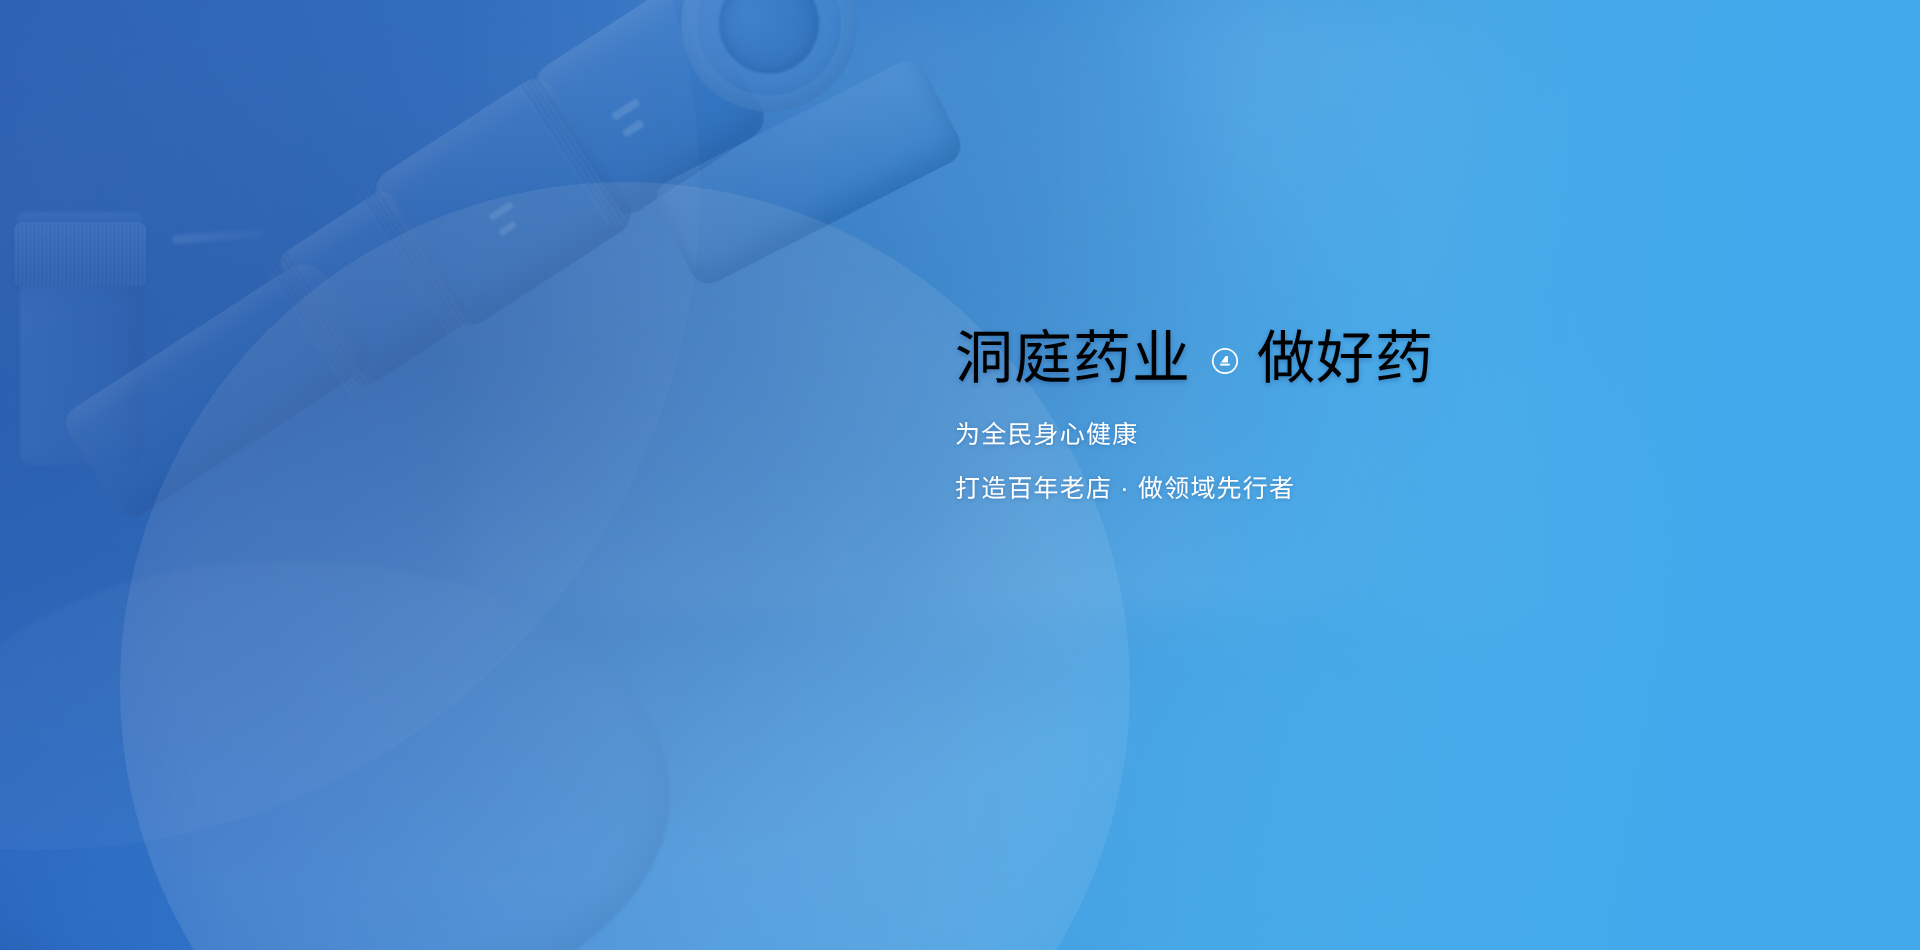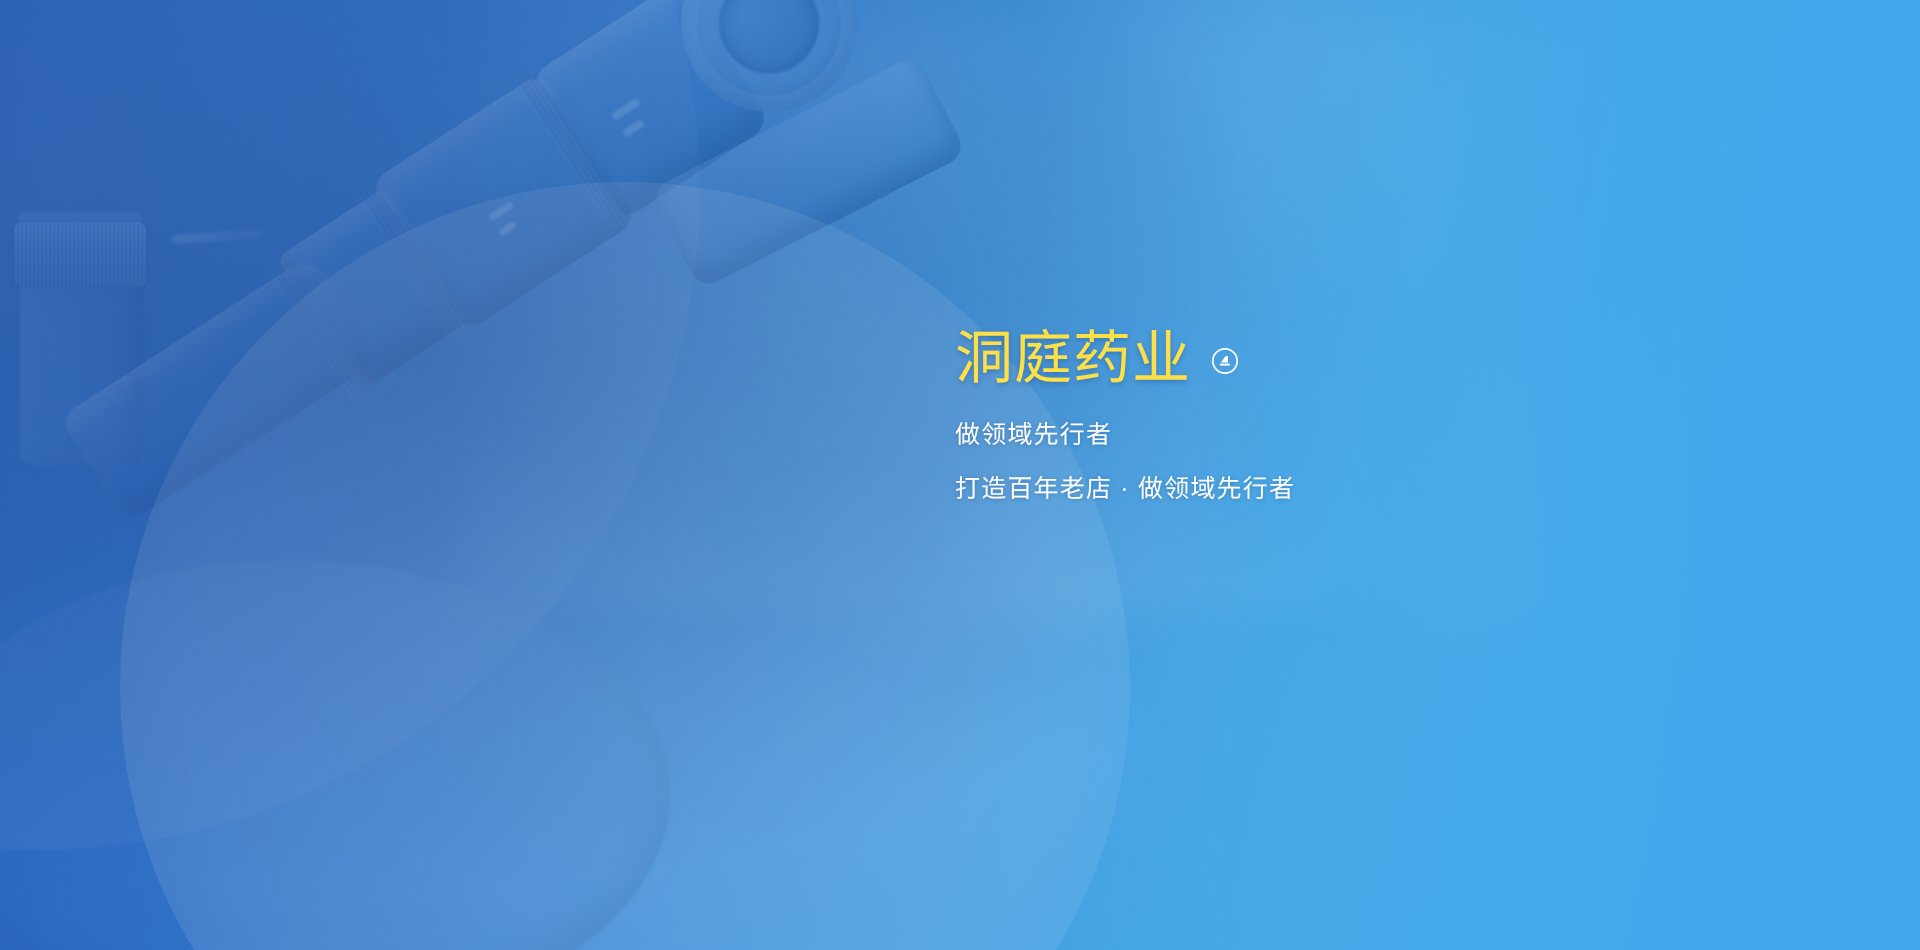--- a/index.html
+++ b/index.html
@@ -262,21 +262,21 @@
     position: absolute;
     left: 955px;
     top: 318px;
     width: 700px;
   }
 
   .headline {
     display: flex;
     align-items: center;
     height: 80px;
-    color: #fde047;
+    color: #000000;
     font-size: 58px;
     line-height: 1;
     font-weight: 400;
     letter-spacing: 1px;
     text-shadow: 0 2px 5px rgba(16,56,114,0.34);
     white-space: nowrap;
   }
 
   .headline-main  { display: inline-block; }
   .headline-tail  { display: inline-block; }
@@ -353,20 +353,21 @@
       <span class="headline-main">洞庭药业</span>
 
       <span class="logo-badge">
         <svg width="28" height="28" viewBox="0 0 28 28" aria-hidden="true">
           <circle cx="14" cy="14" r="12.2" fill="none" stroke="#ffffff" stroke-width="1.7"></circle>
           <path d="M9.1 18.6 L9.1 16.6 L18.7 16.6 L18.7 18.6 Z" fill="#ffffff"></path>
           <path d="M10.0 15.6 L14.6 9.0 L17.0 9.0 L17.0 15.6 Z" fill="#ffffff"></path>
         </svg>
       </span>
 
+      <span class="headline-tail">做好药</span>
     </div>
 
-    <div class="subline subline-1">做领域先行者</div>
+    <div class="subline subline-1">为全民身心健康</div>
 
     <div class="subline subline-2">打造百年老店 · 做领域先行者</div>
   </div>
 
 </div>
 
 </body></html>

